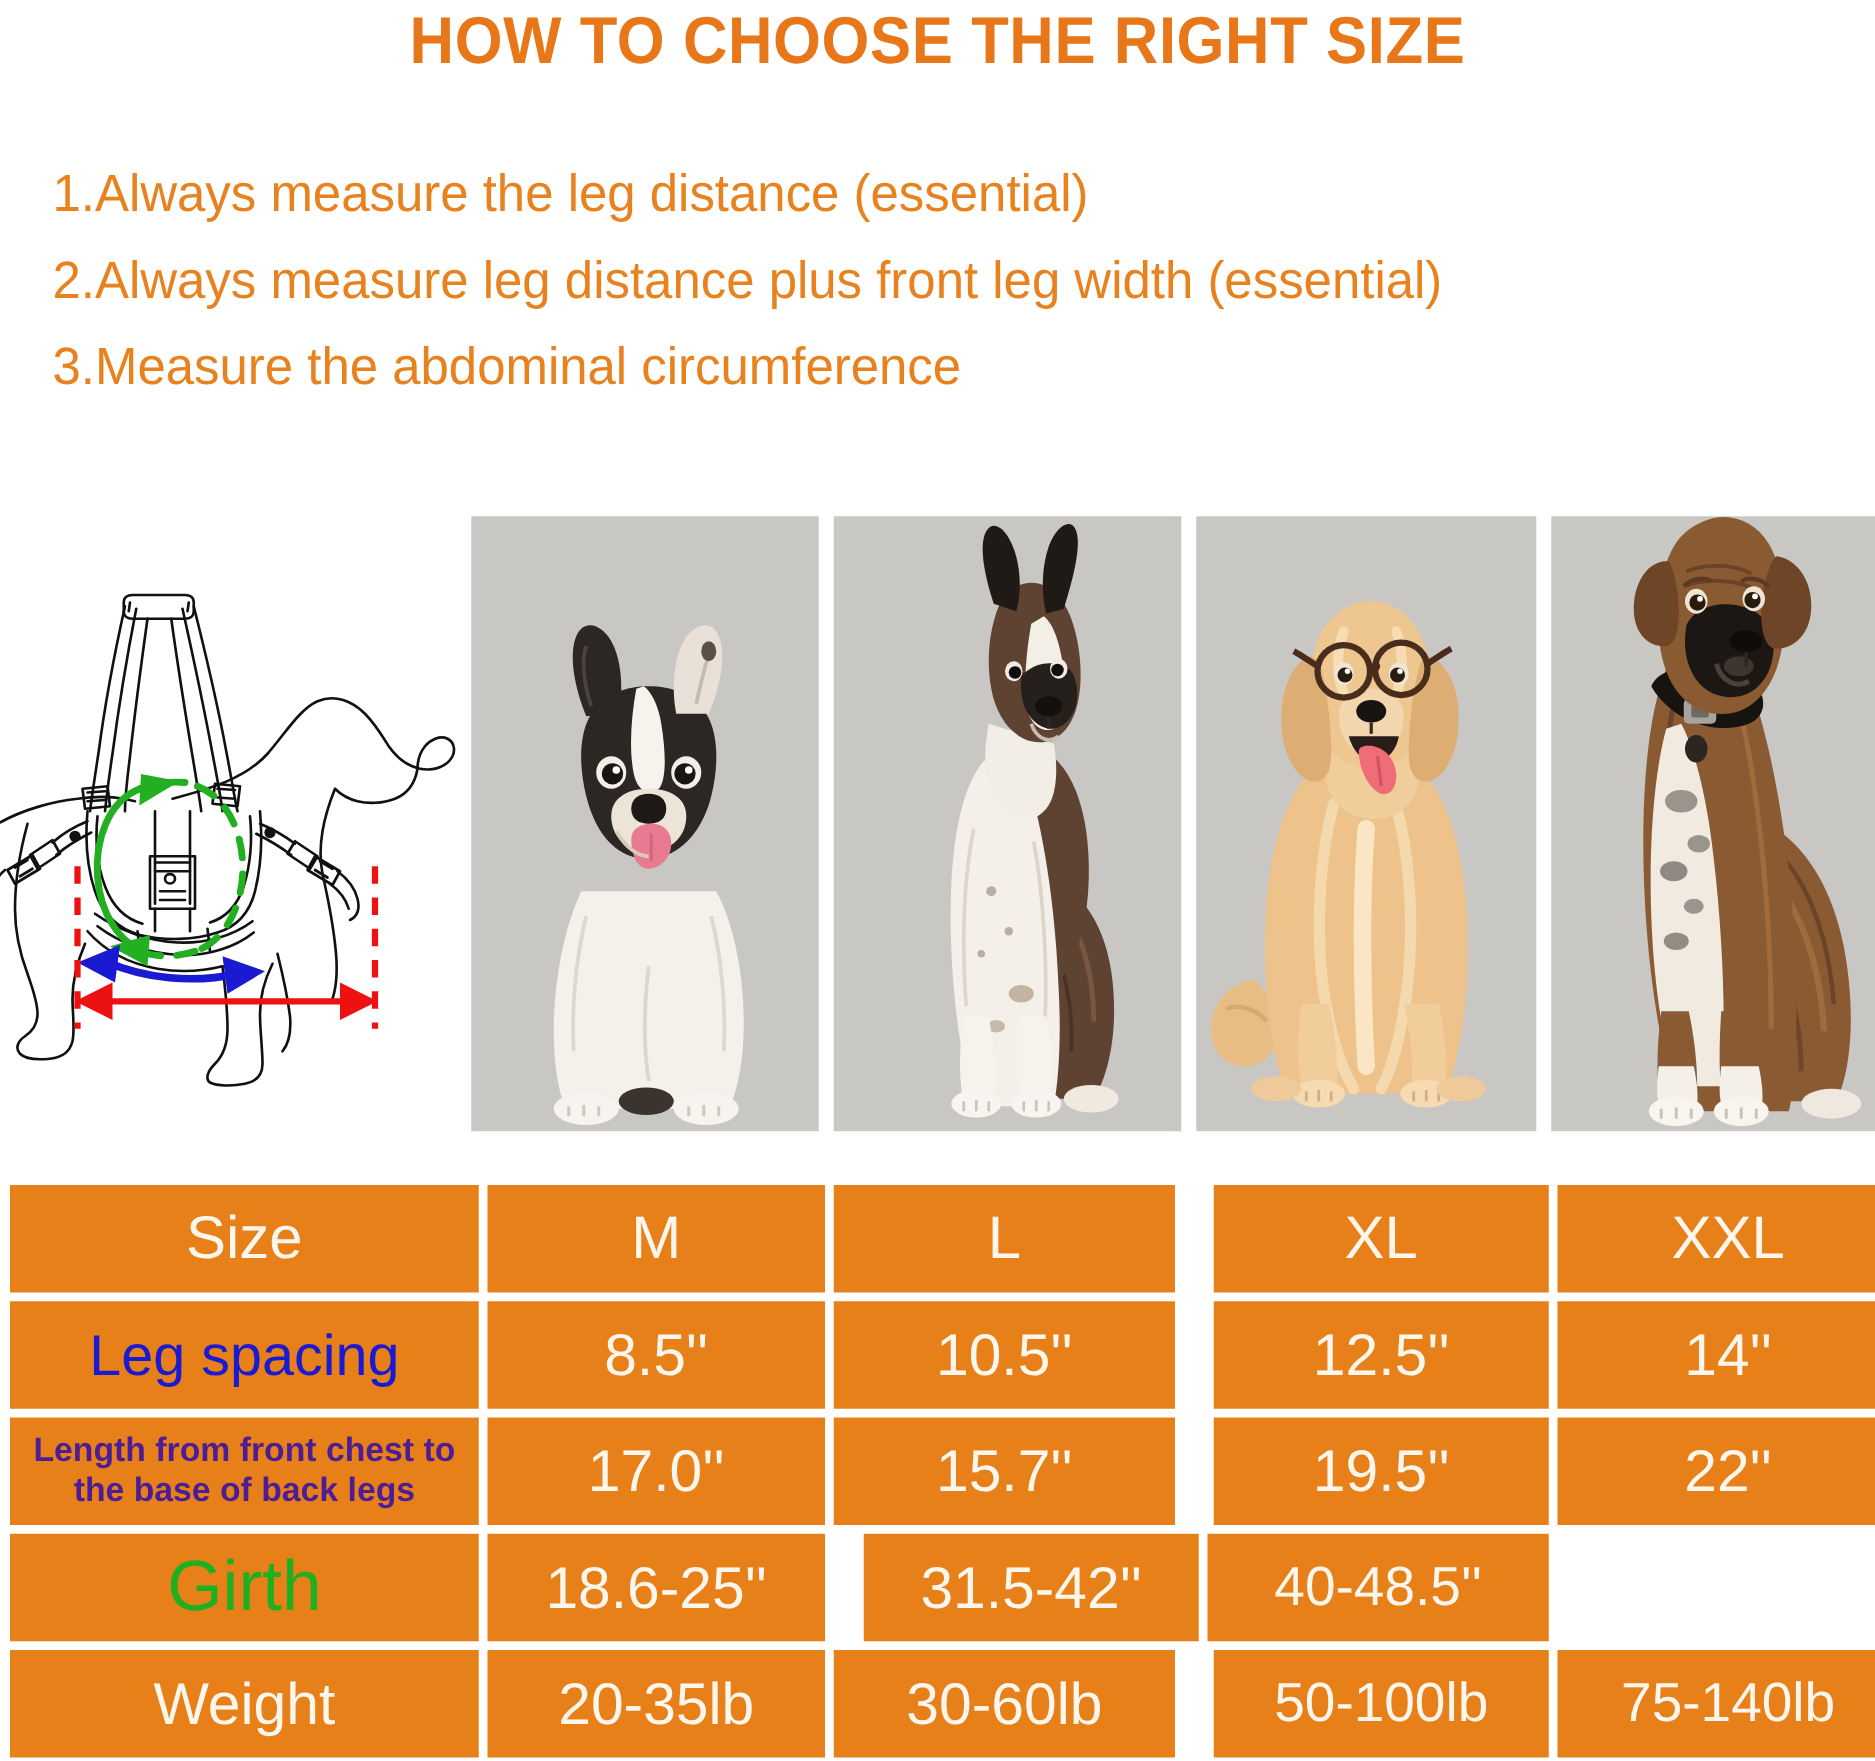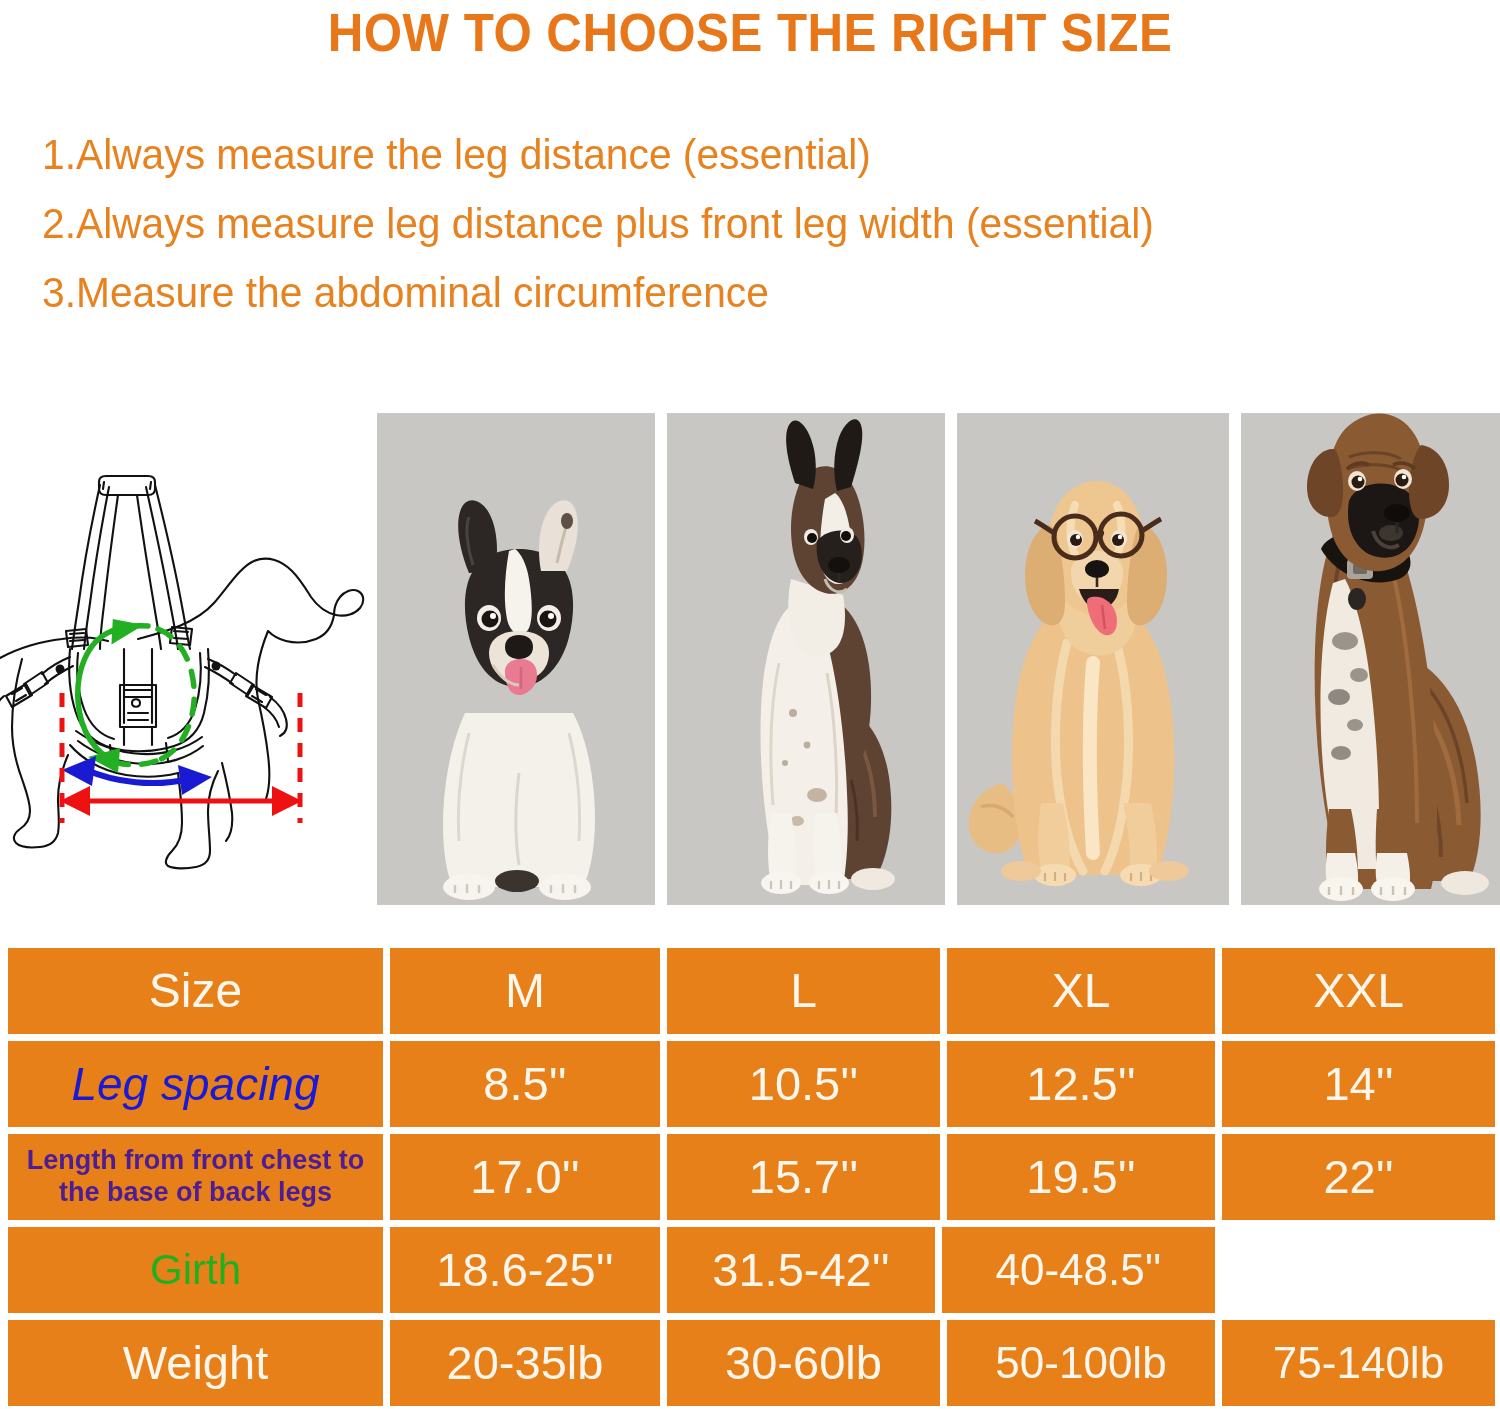--- a/index.html
+++ b/index.html
@@ -105,28 +105,28 @@
     font-family: "Liberation Sans Narrow", "Liberation Sans", sans-serif;
     font-size: 47px;
     line-height: 1.05;
     overflow: hidden;
     padding: 0 2px;
     box-sizing: border-box;
   }
   .cell.label { flex: 0 0 375px; }
   .cell.v1    { flex: 0 0 270px; }
   .cell.v2    { flex: 0 0 273px; }
-  .cell.v3    { flex: 0 0 268px; }
+  .cell.v3    { flex: 0 0 268px; margin-left: 24px; }
   .cell.v4    { flex: 0 0 273px; }
 
   .cell.head { font-size: 48px; }
-  .lbl-blue  { color: #1A1AD2; font-size: 46px; font-weight: normal; font-style: italic; }
+  .lbl-blue  { color: #1A1AD2; font-size: 46px; font-weight: normal; }
   .lbl-red   { color: #4c1d95; font-size: 27px; line-height: 1.18;
                font-family: "Liberation Sans", sans-serif; font-weight: bold; }
-  .lbl-green { color: #1FB01F; font-size: 42px; }
+  .lbl-green { color: #1FB01F; font-size: 57px; }
   .cell.narrowtxt { font-size: 44px; }
 </style>
 </head>
 <body>
 
 <div id="page-title">HOW TO CHOOSE THE RIGHT SIZE</div>
 
 <div id="instructions">
   <div class="instr-line">1.Always measure the leg distance (essential)</div>
   <div class="instr-line">2.Always measure leg distance plus front leg width (essential)</div>

